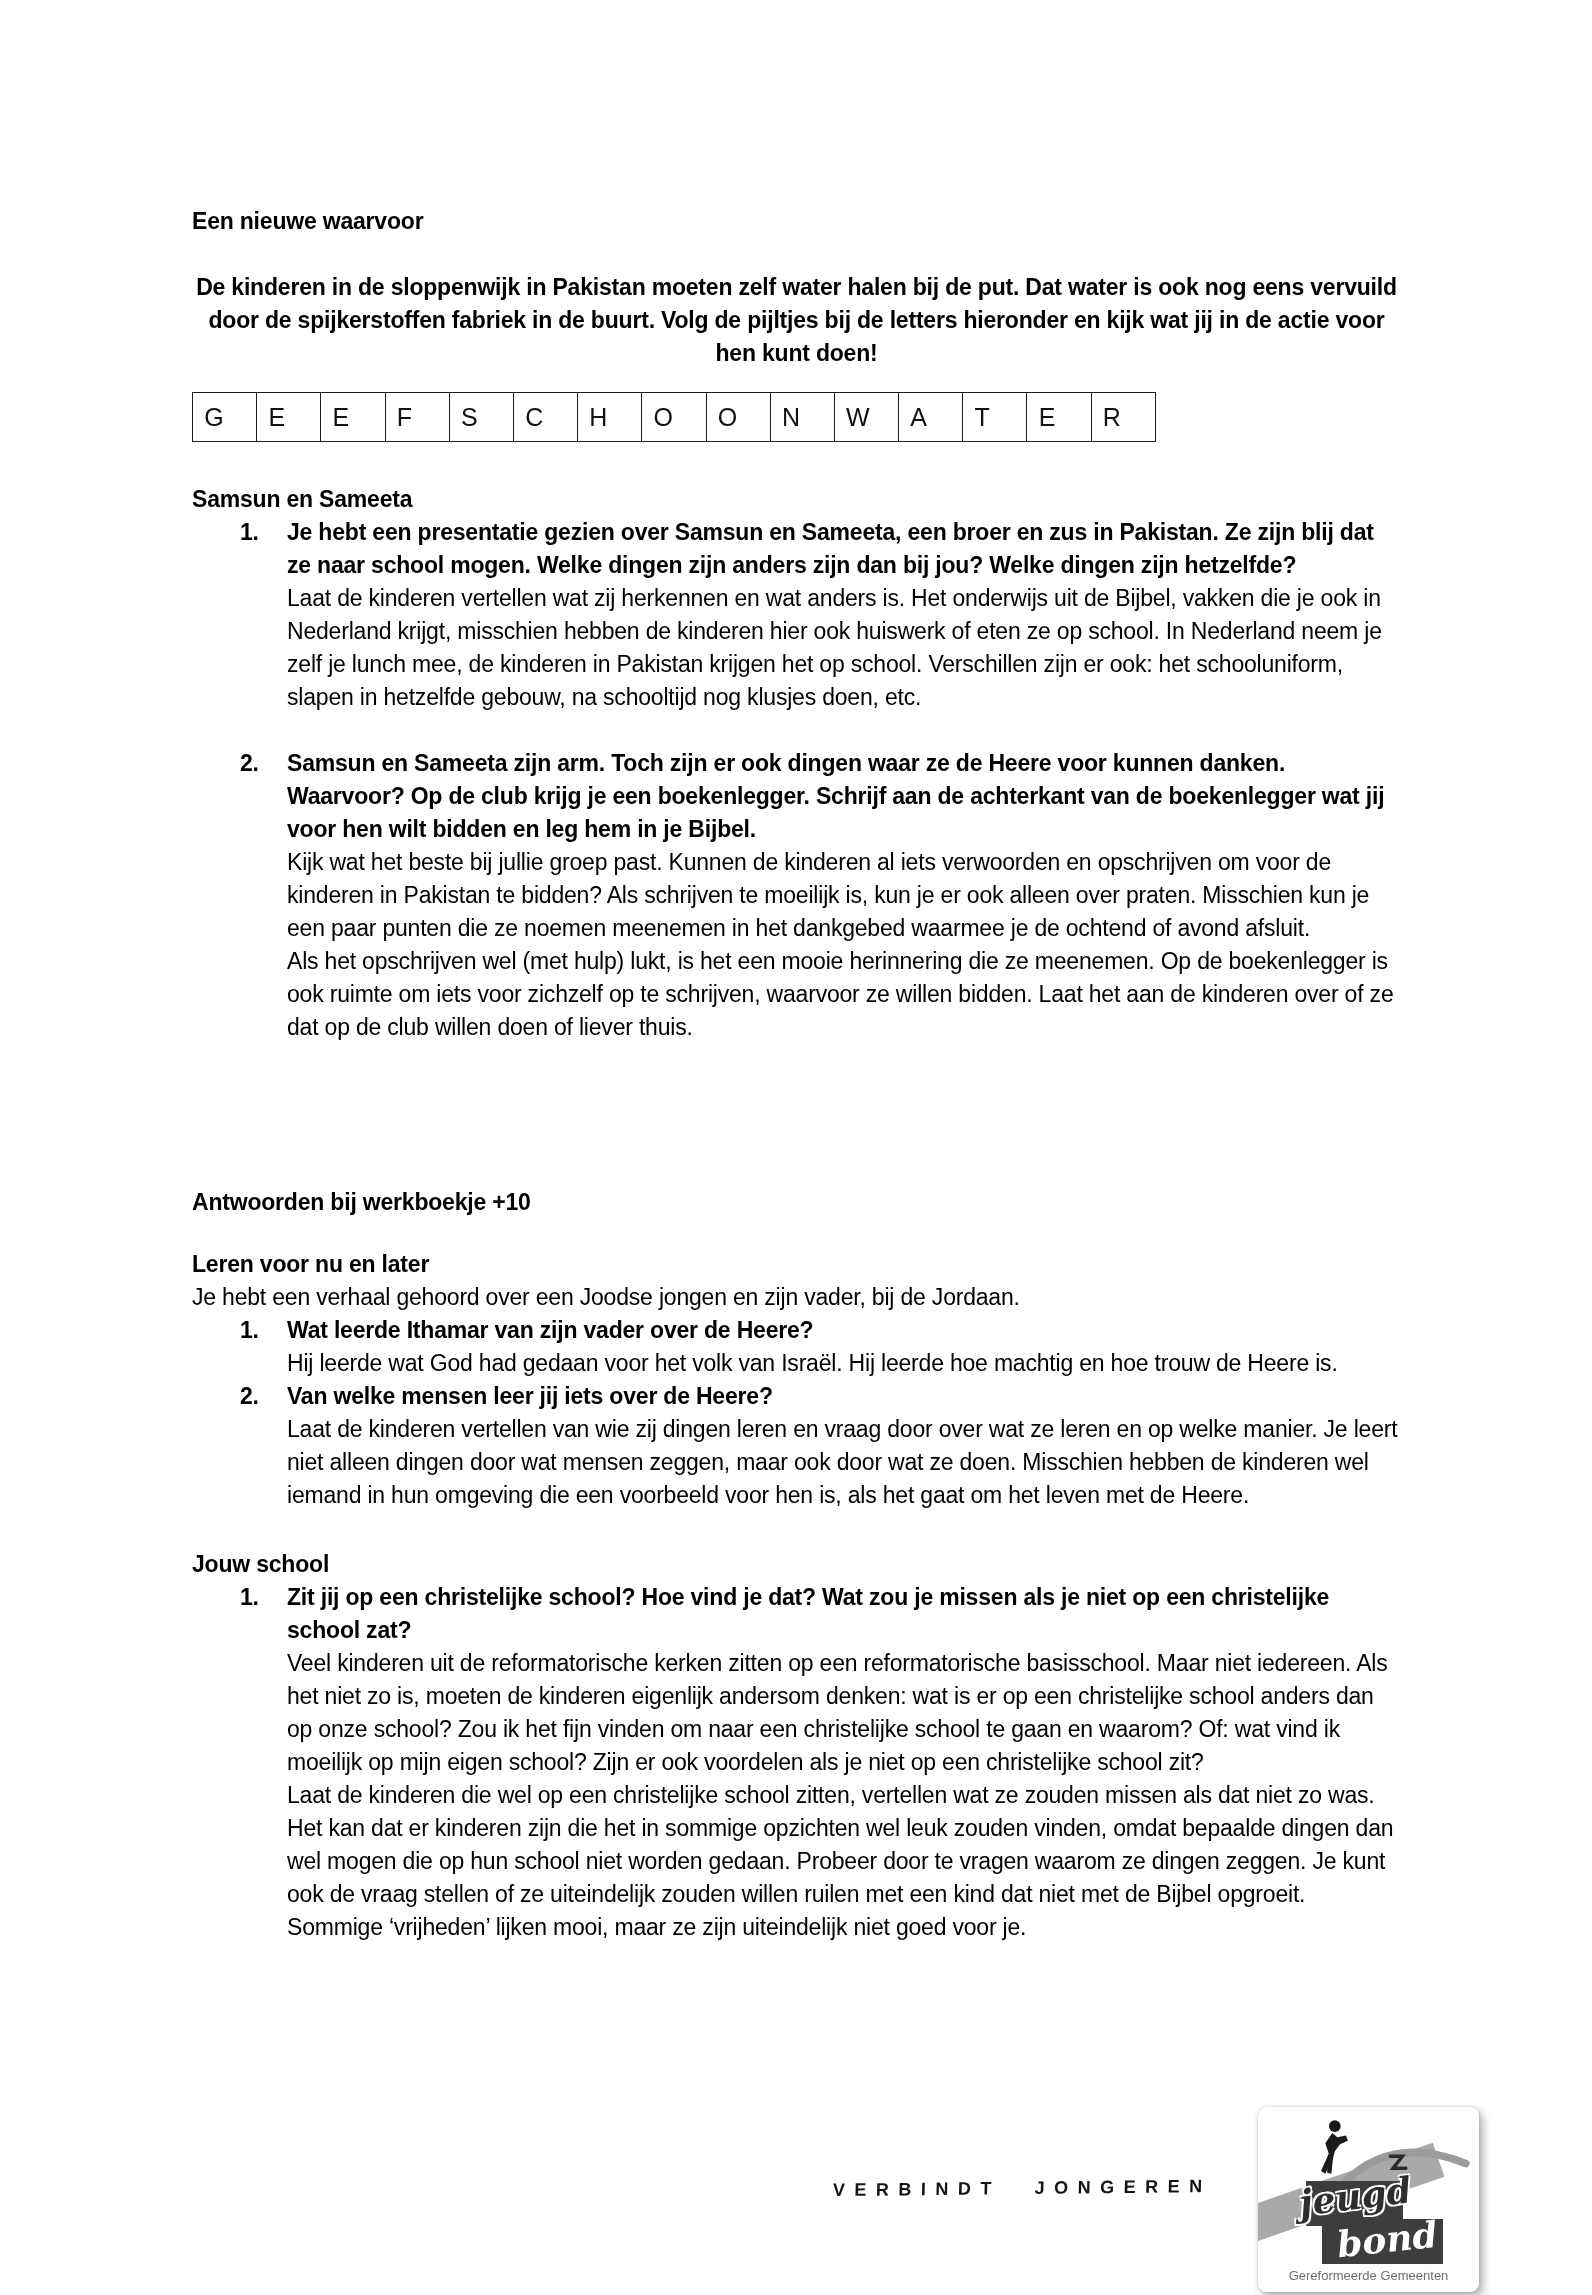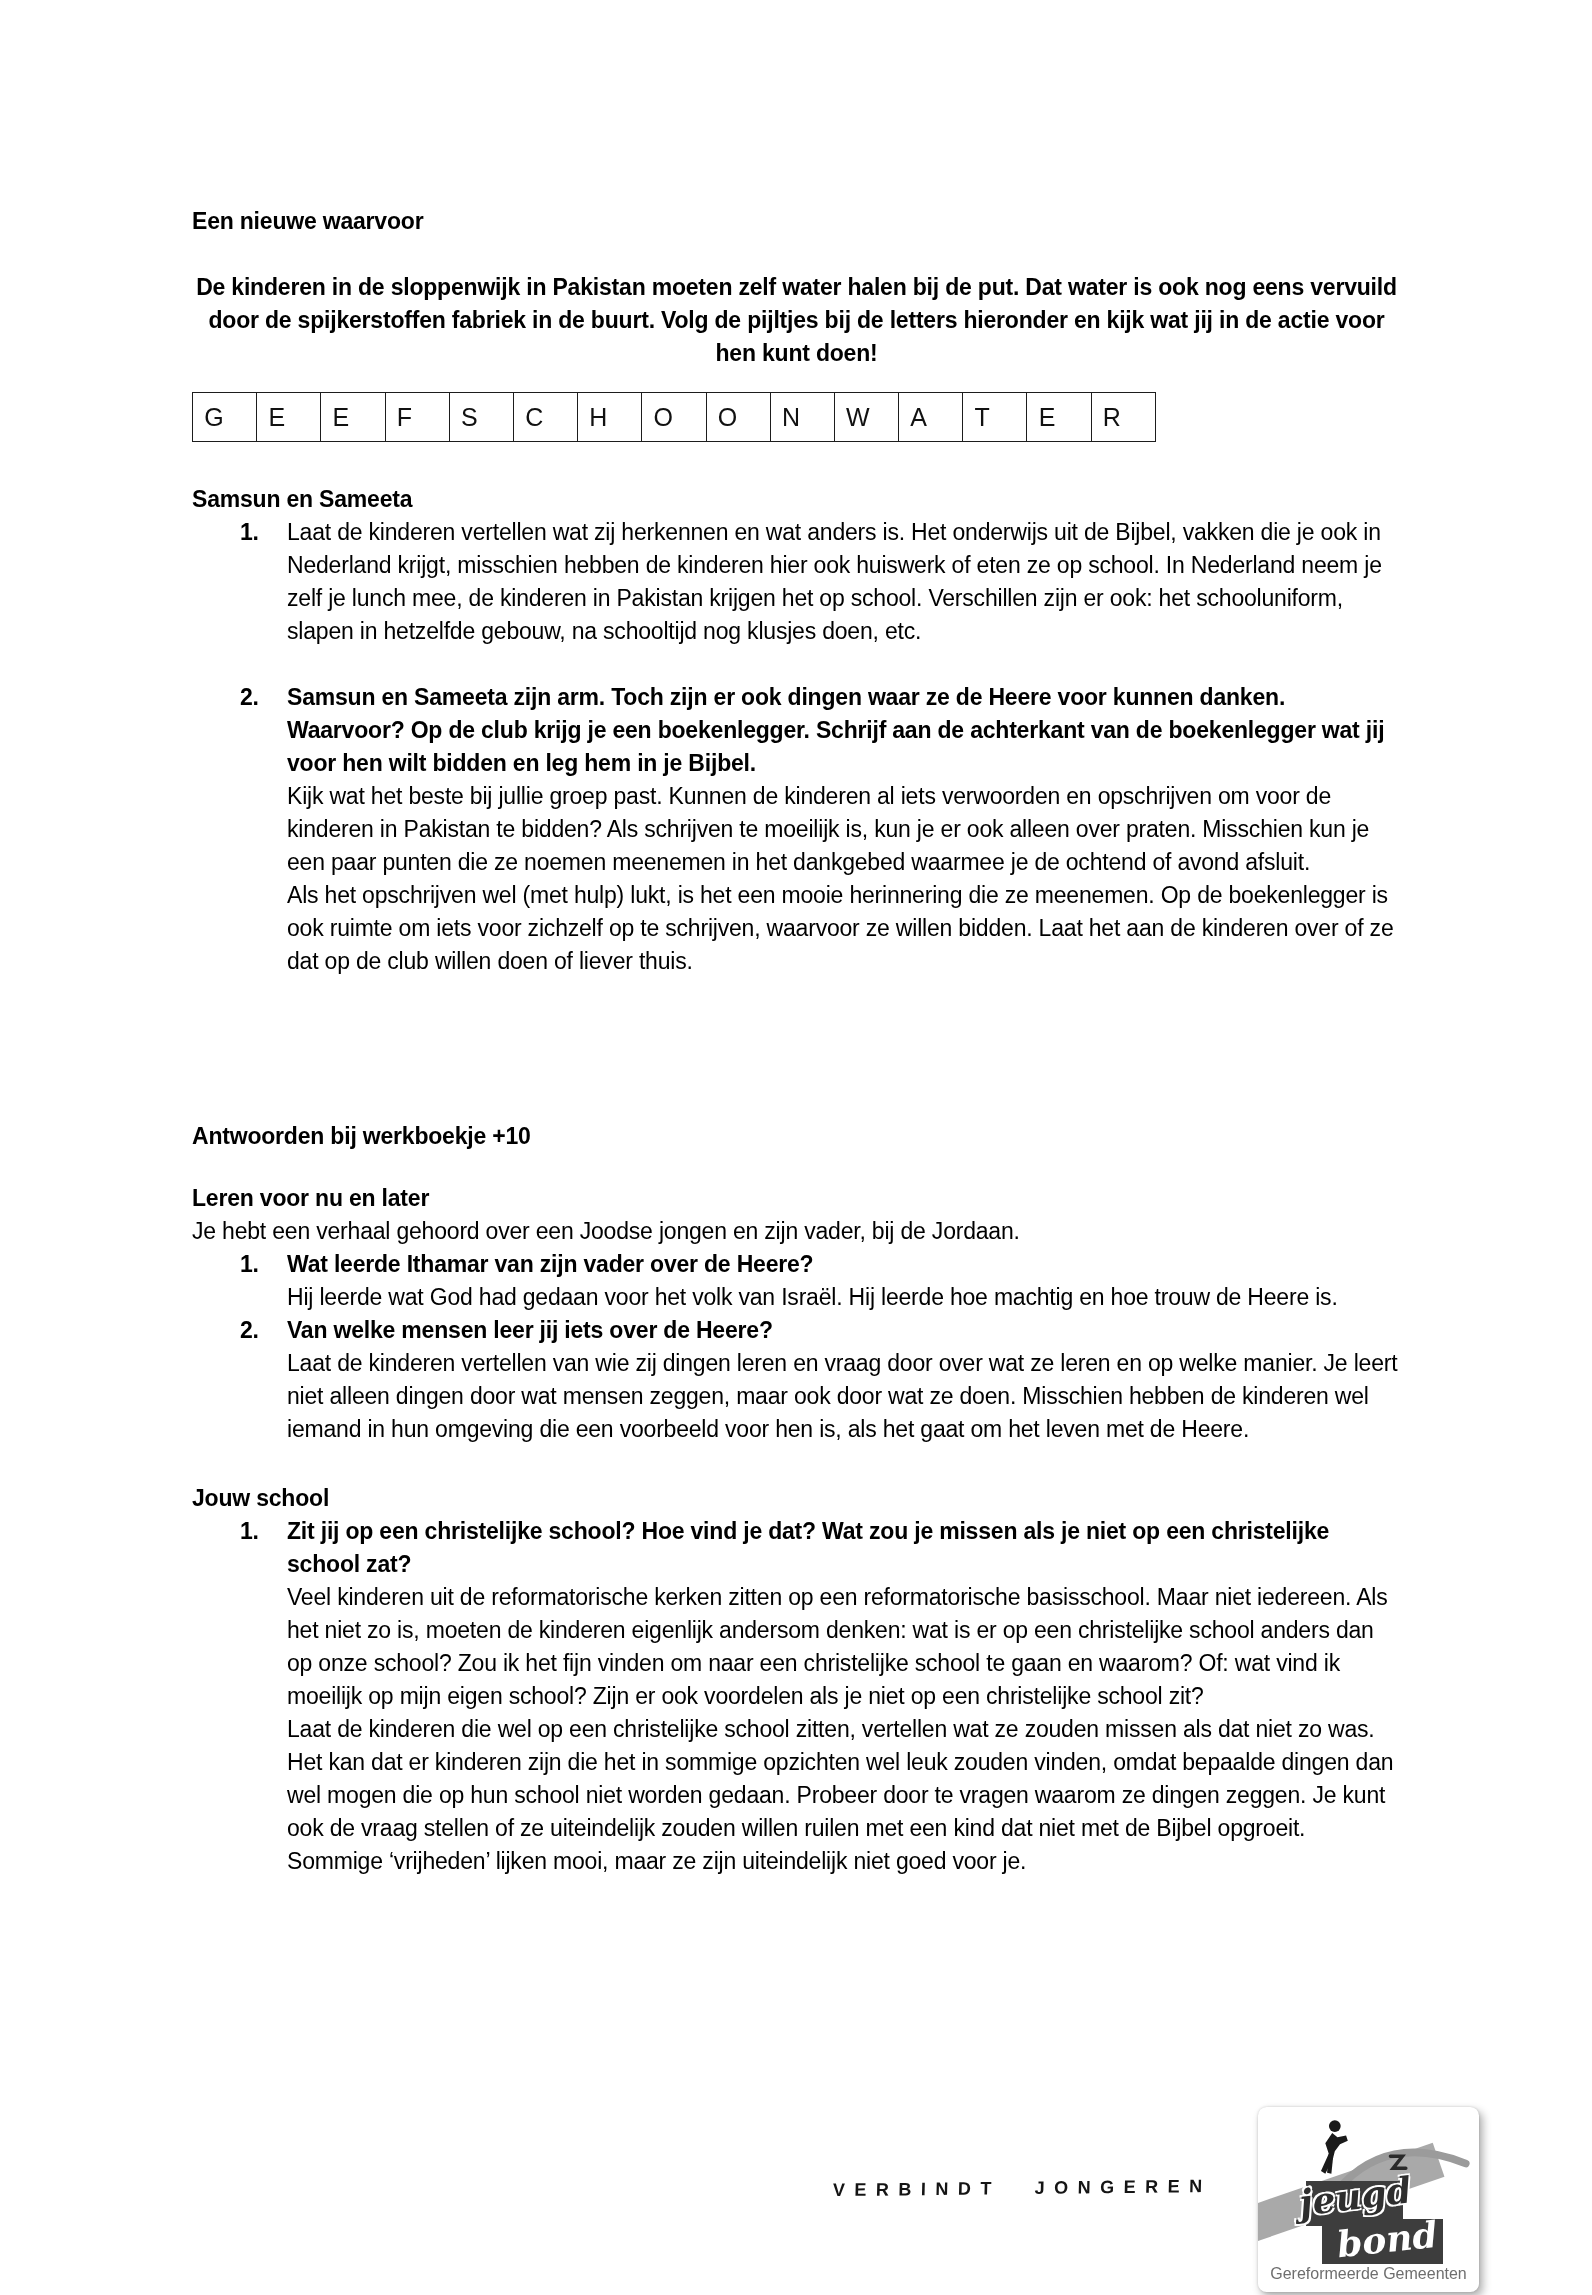--- a/index.html
+++ b/index.html
@@ -171,21 +171,21 @@
     color: #ffffff;
     transform: rotate(-6deg);
     z-index: 4;
   }
   .logo-sub {
     position: absolute;
     left: 0;
     right: 0;
     bottom: 8.6px;
     text-align: center;
-    font-size: 16px;
+    font-size: 13px;
     letter-spacing: 0px;
     color: #6e6e6e;
   }
 </style>
 </head>
 <body data-name="document-page">
 
 <div class="content" data-name="document-content">
 
   <div class="doc-title" data-name="document-title">Een nieuwe waarvoor</div>
@@ -213,20 +213,21 @@
         </tr>
     </tbody>
   </table>
 
   <div id="sections" data-name="sections-container">
       <section class="doc-section" data-name="section-samsun">
         <div class="section-heading" data-name="section-heading">Samsun en Sameeta</div>
         <div class="olist" data-name="numbered-list">
           <div class="item" data-name="list-item">
             <span class="item-num" data-name="item-number">1.</span>
+            <div class="item-q" data-name="item-question">Je hebt een presentatie gezien over Samsun en Sameeta, een broer en zus in Pakistan. Ze zijn blij dat ze naar school mogen. Welke dingen zijn anders zijn dan bij jou? Welke dingen zijn hetzelfde?</div>
             <div class="item-a" data-name="item-answer-paragraph">Laat de kinderen vertellen wat zij herkennen en wat anders is. Het onderwijs uit de Bijbel, vakken die je ook in Nederland krijgt, misschien hebben de kinderen hier ook huiswerk of eten ze op school. In Nederland neem je zelf je lunch mee, de kinderen in Pakistan krijgen het op school. Verschillen zijn er ook: het schooluniform, slapen in hetzelfde gebouw, na schooltijd nog klusjes doen, etc.</div>
           </div>
           <div class="item" data-name="list-item">
             <span class="item-num" data-name="item-number">2.</span>
             <div class="item-q" data-name="item-question">Samsun en Sameeta zijn arm. Toch zijn er ook dingen waar ze de Heere voor kunnen danken. Waarvoor? Op de club krijg je een boekenlegger. Schrijf aan de achterkant van de boekenlegger wat jij voor hen wilt bidden en leg hem in je Bijbel.</div>
             <div class="item-a" data-name="item-answer-paragraph">Kijk wat het beste bij jullie groep past. Kunnen de kinderen al iets verwoorden en opschrijven om voor de kinderen in Pakistan te bidden? Als schrijven te moeilijk is, kun je er ook alleen over praten. Misschien kun je een paar punten die ze noemen meenemen in het dankgebed waarmee je de ochtend of avond afsluit.</div>
             <div class="item-a" data-name="item-answer-paragraph">Als het opschrijven wel (met hulp) lukt, is het een mooie herinnering die ze meenemen. Op de boekenlegger is ook ruimte om iets voor zichzelf op te schrijven, waarvoor ze willen bidden. Laat het aan de kinderen over of ze dat op de club willen doen of liever thuis.</div>
           </div>
         </div>
       </section>

